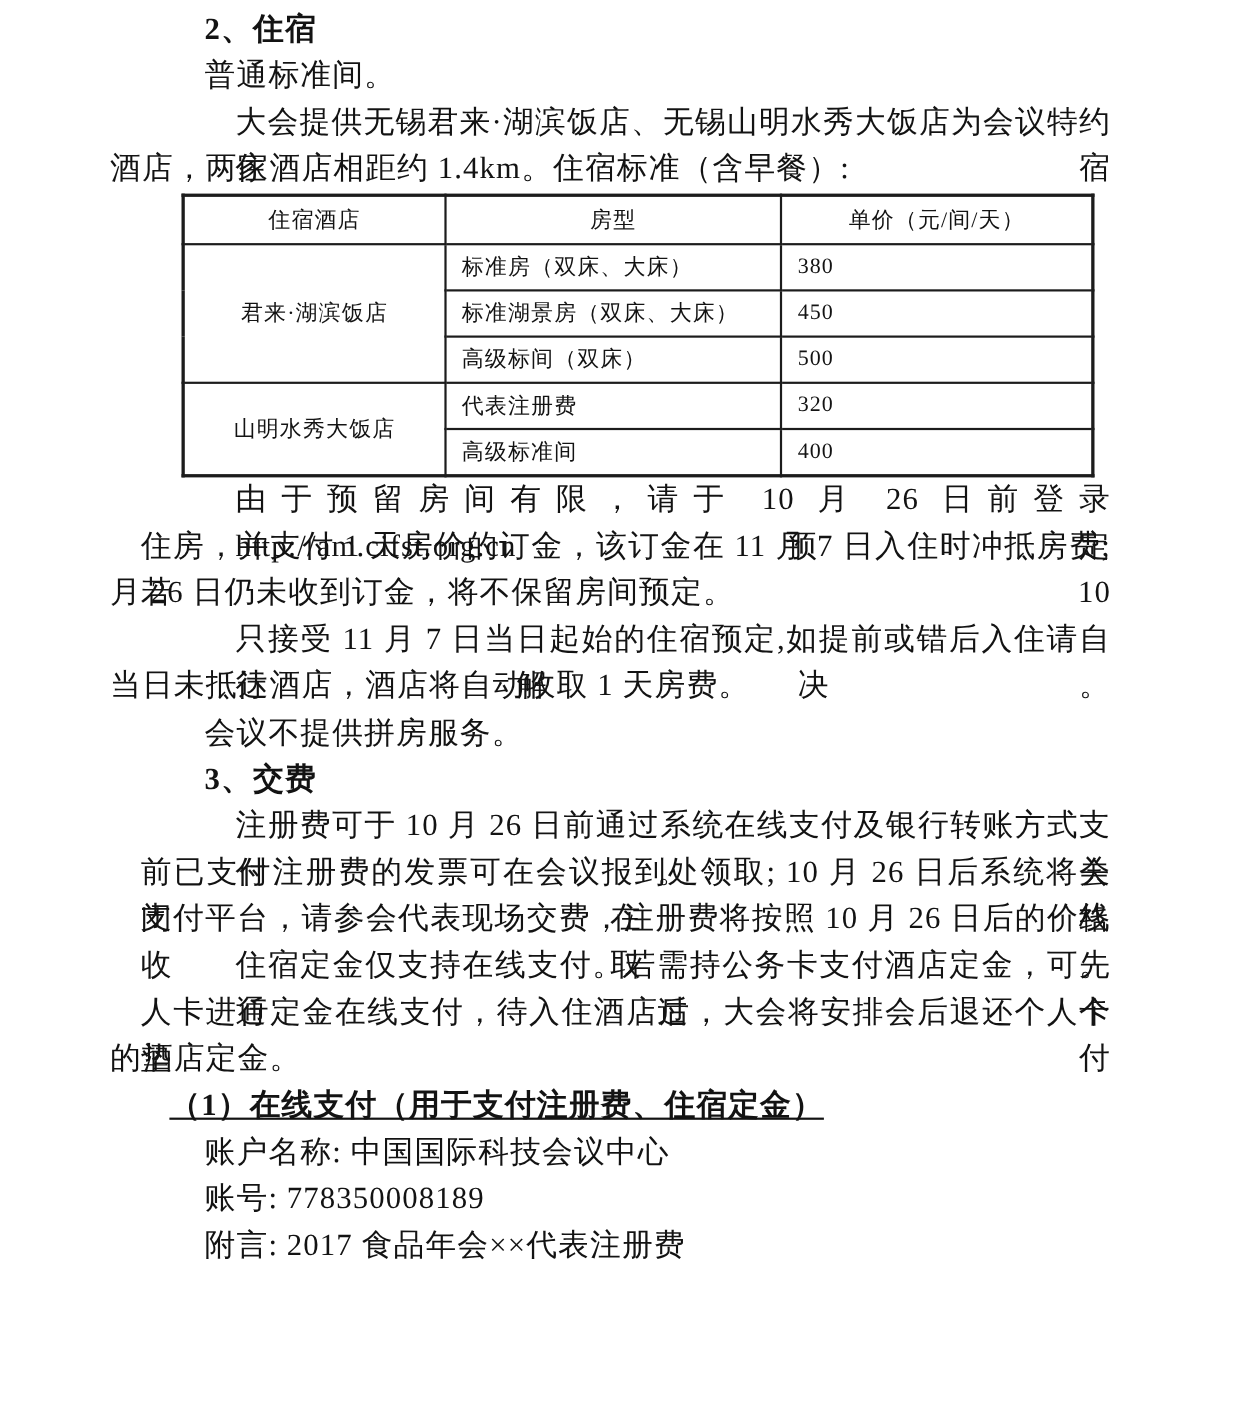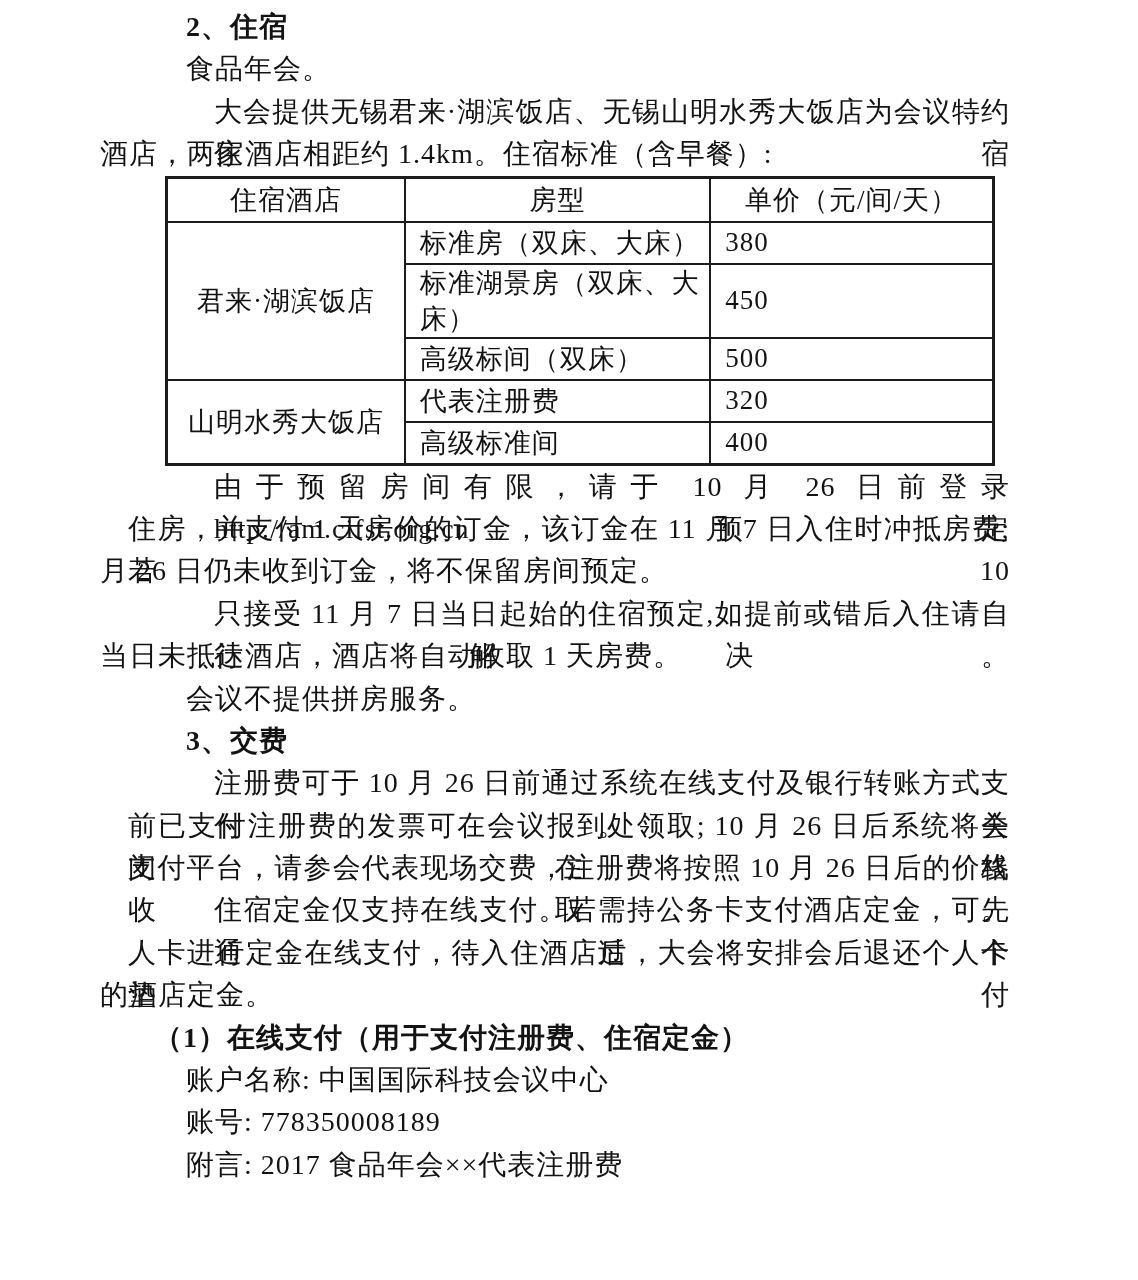--- a/index.html
+++ b/index.html
@@ -10,53 +10,53 @@
   }
   .page{padding:6px 128px 0 100px;}
   .line{
     font-size:28px;height:42.4px;line-height:42.4px;
     letter-spacing:1px;
   }
   .j{text-align:justify;text-align-last:justify;margin-left:28px;}
   .l{text-align:left;}
   .b{font-weight:bold;}
   .indent{padding-left:86px;}
-  .indent-sm{padding-left:54px;}
+  .indent-sm{padding-left:54px;text-decoration:underline;}
   .sub-normal{font-weight:normal;font-size:26px;margin-left:10px;letter-spacing:0;}
   table.price-table{
     border-collapse:collapse;
     margin-left:65px;
     width:830px;
     table-layout:fixed;
     border:3px solid #1c1c1c;
   }
   .price-table th,.price-table td{
     border:2px solid #1c1c1c;
-    font-size:27px;
+    font-size:20px;
     font-weight:normal;
     letter-spacing:1px;
     padding:0;
     vertical-align:middle;
   }
   .price-table th{height:42px;text-align:center;}
   .price-table td{height:40px;}
   .col-hotel{width:238px;}
   .col-room{width:305px;}
   .col-price{width:283px;}
   td.hotel-cell{text-align:center;}
   td.room-cell,td.price-cell{text-align:left;padding-left:14px;border-radius:15px;}
 </style>
 </head>
 <body>
 
 <div class="page">
 
   <div class="line b indent">2、住宿</div>
 
-  <div class="line l indent">食品年会。</div>
+  <div class="line l indent">普通标准间。</div>
 
   <div class="line j indent">大会提供无锡君来·湖滨饭店、无锡山明水秀大饭店为会议特约住宿</div>
   <div class="line l">酒店，两家酒店相距约 1.4km。住宿标准（含早餐）:</div>
 
   <table class="price-table">
     <colgroup>
       <col class="col-hotel">
         <col class="col-room">
         <col class="col-price">
     </colgroup>

